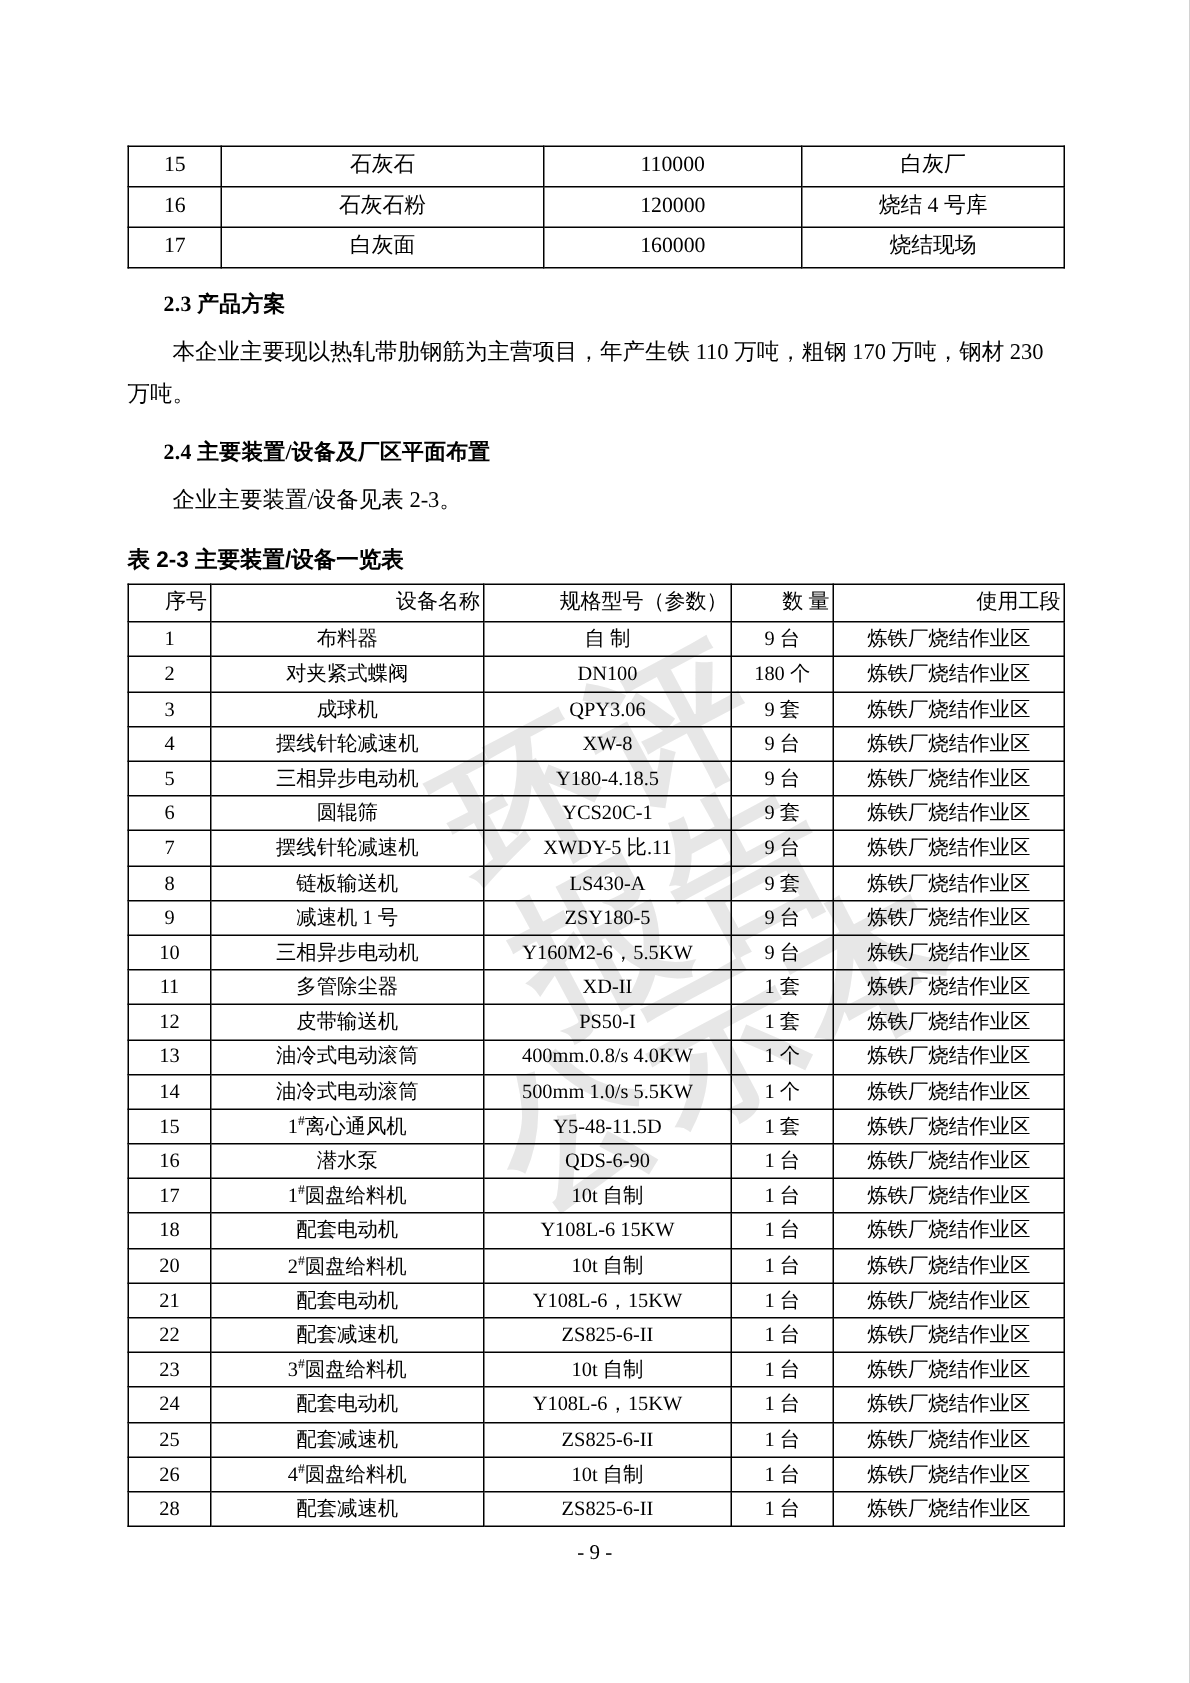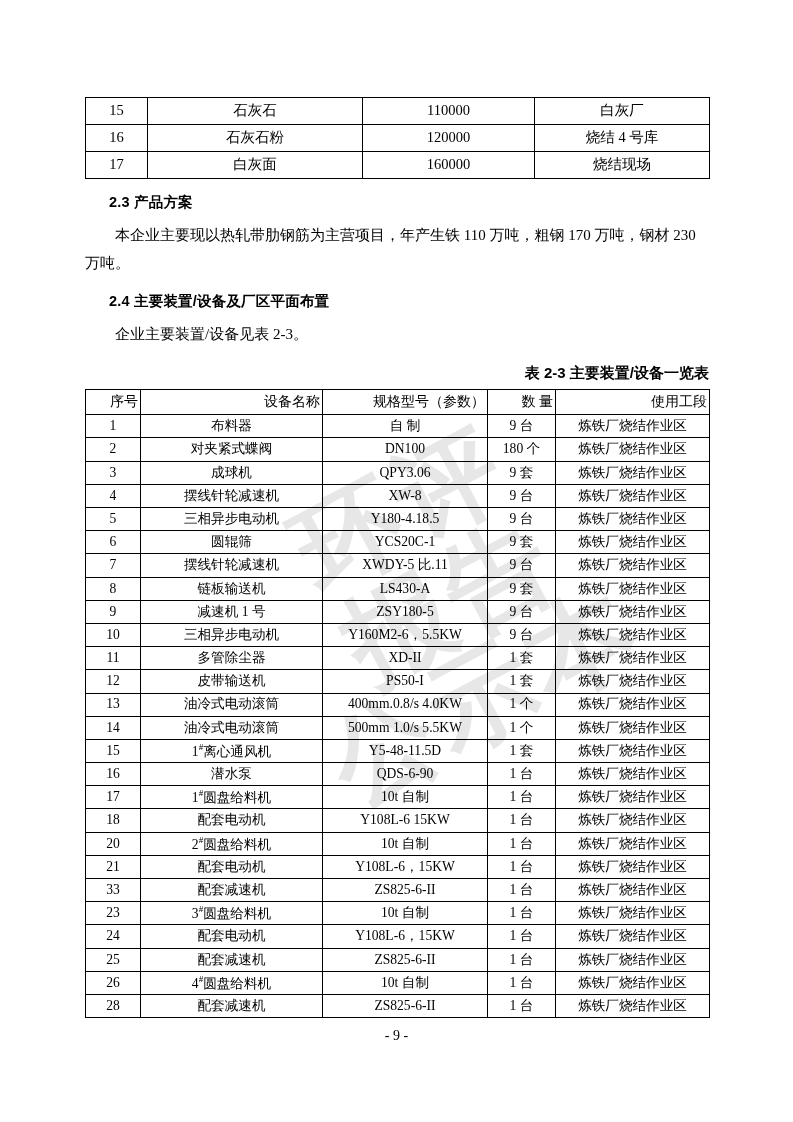--- a/index.html
+++ b/index.html
@@ -46,34 +46,34 @@
     height: 24px;
     font-size: 14.5px;
   }
   .col-a { width: 62px; }
   .col-b { width: 215px; }
   .col-c { width: 172px; }
   .col-d { width: 175px; }
 
   
   .heading {
-    font-family: Liberation Sans, sans-serif;
+    font-family: Liberation Serif, serif;
     font-weight: bold;
     font-size: 14.5px;
     margin: 14px 0 0 24px;
     letter-spacing: 0.2px;
   }
   .para {
     font-size: 15px;
     margin: 10px 0 0 0;
     text-indent: 2em;
     line-height: 1.85;
   }
   .table-title {
-    text-align: right;
+    text-align: left;
     font-family: "Liberation Sans", sans-serif;
     font-weight: bold;
     font-size: 15px;
     margin: 16px 0 6px 0;
   }
 
   
   table.main-table td {
     height: 20.2px;
     font-size: 13.6px;
@@ -327,21 +327,21 @@
             <td>炼铁厂烧结作业区</td>
           </tr>
           <tr>
             <td>21</td>
             <td>配套电动机</td>
             <td>Y108L-6，15KW</td>
             <td>1 台</td>
             <td>炼铁厂烧结作业区</td>
           </tr>
           <tr>
-            <td>33</td>
+            <td>22</td>
             <td>配套减速机</td>
             <td>ZS825-6-II</td>
             <td>1 台</td>
             <td>炼铁厂烧结作业区</td>
           </tr>
           <tr>
             <td>23</td>
             <td>3<span class="sup">#</span>圆盘给料机</td>
             <td>10t 自制</td>
             <td>1 台</td>

